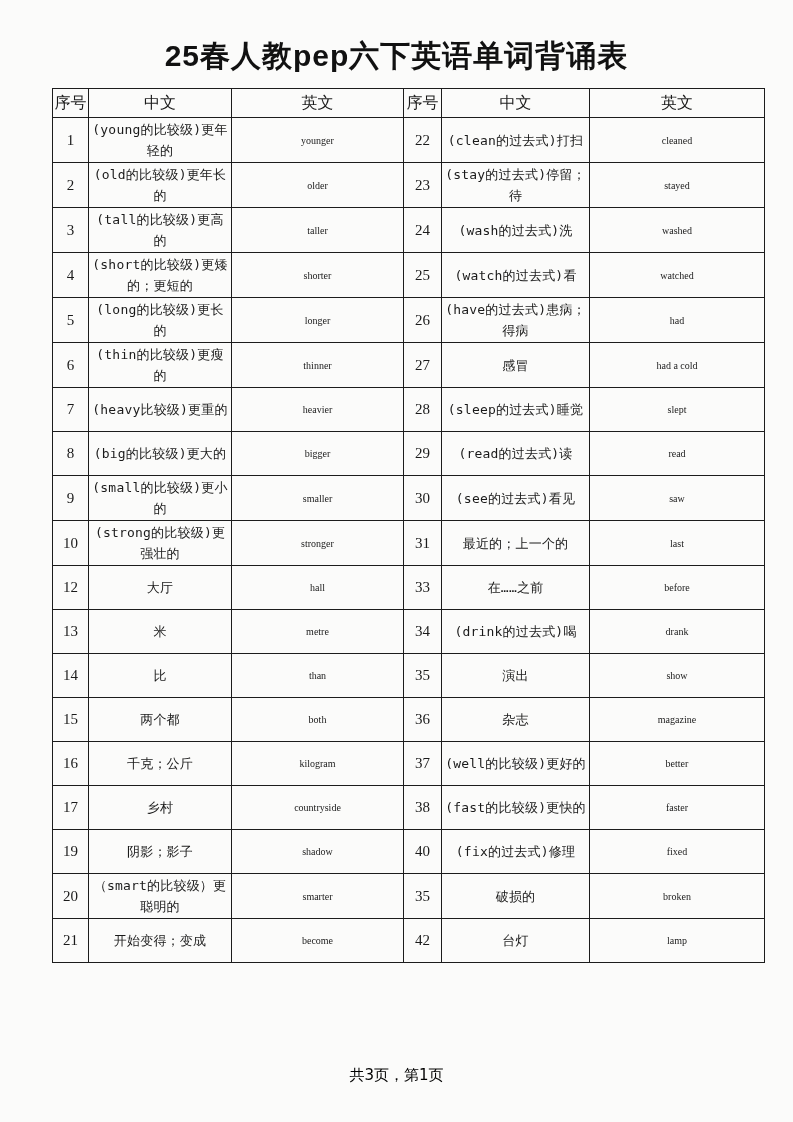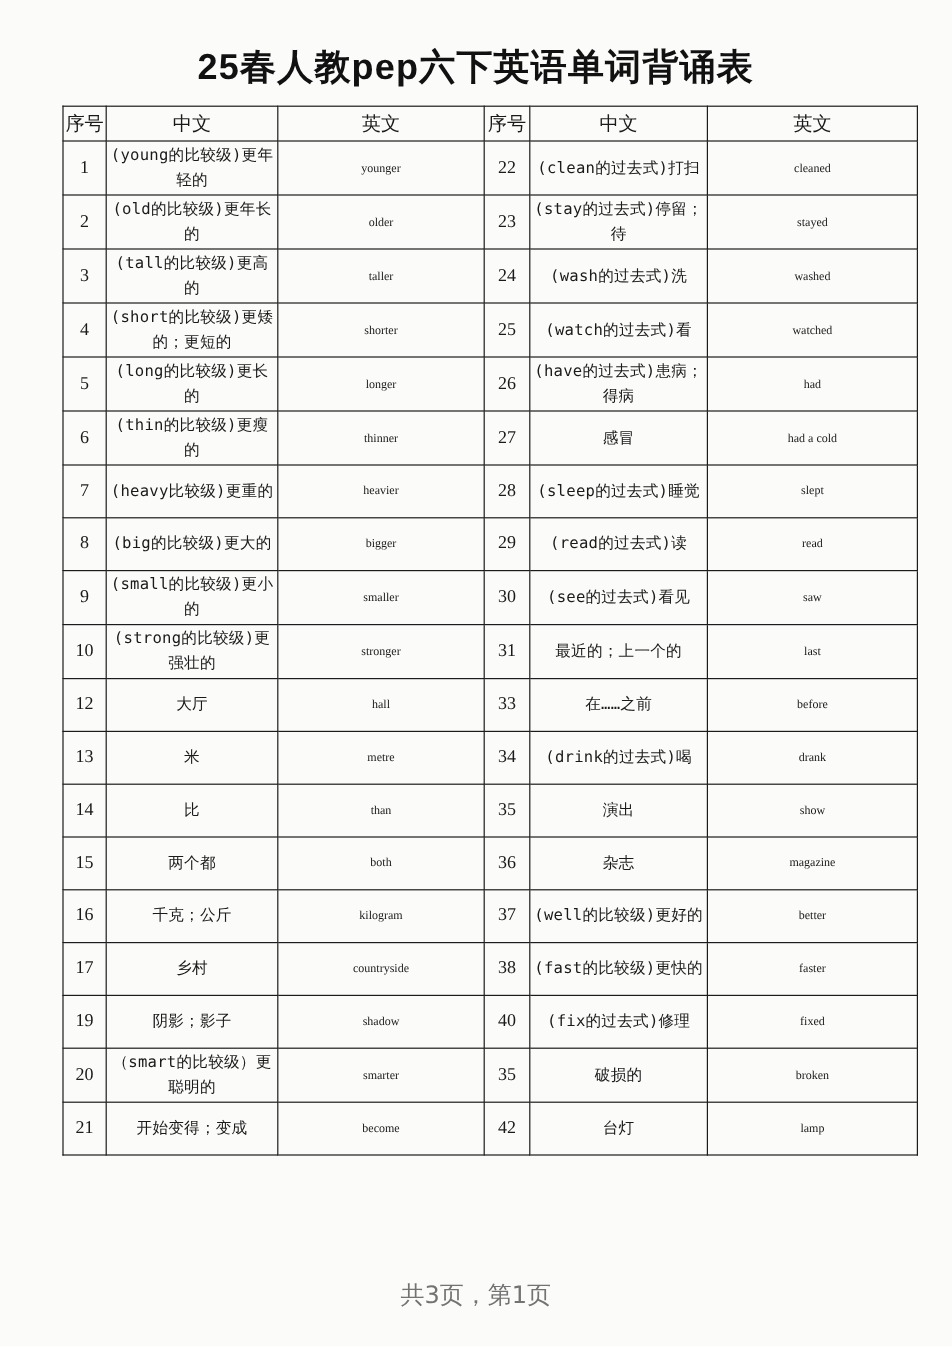--- a/index.html
+++ b/index.html
@@ -66,23 +66,23 @@
     font-size: 10px;
     font-family: "Liberation Serif", serif;
   }
   td.mid, th.mid { border-left-width: 2.2px; }
   .footer {
     position: absolute;
     top: 1066px;
     left: 0;
     width: 100%;
     text-align: center;
-    font-size: 20px;
+    font-size: 15px;
     font-family: "DejaVu Sans", sans-serif;
-    color: #737373;
+    color: #000000;
   }
 </style>
 </head>
 <body>
 
 <div class="page">
 
   <h1 class="title">25春人教pep六下英语单词背诵表</h1>
 
   <table class="vocab">

